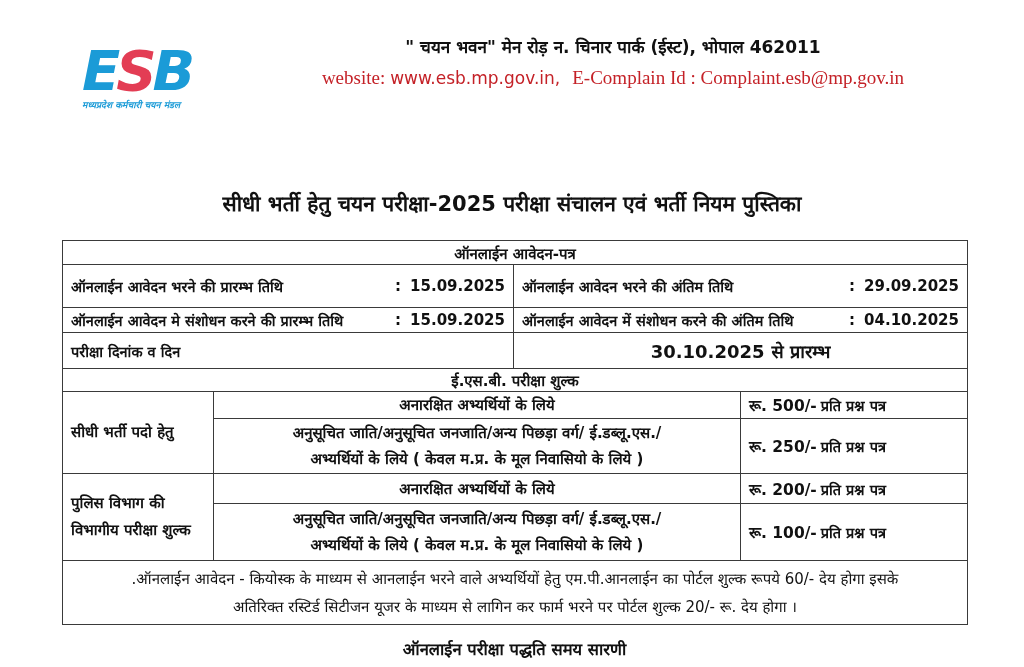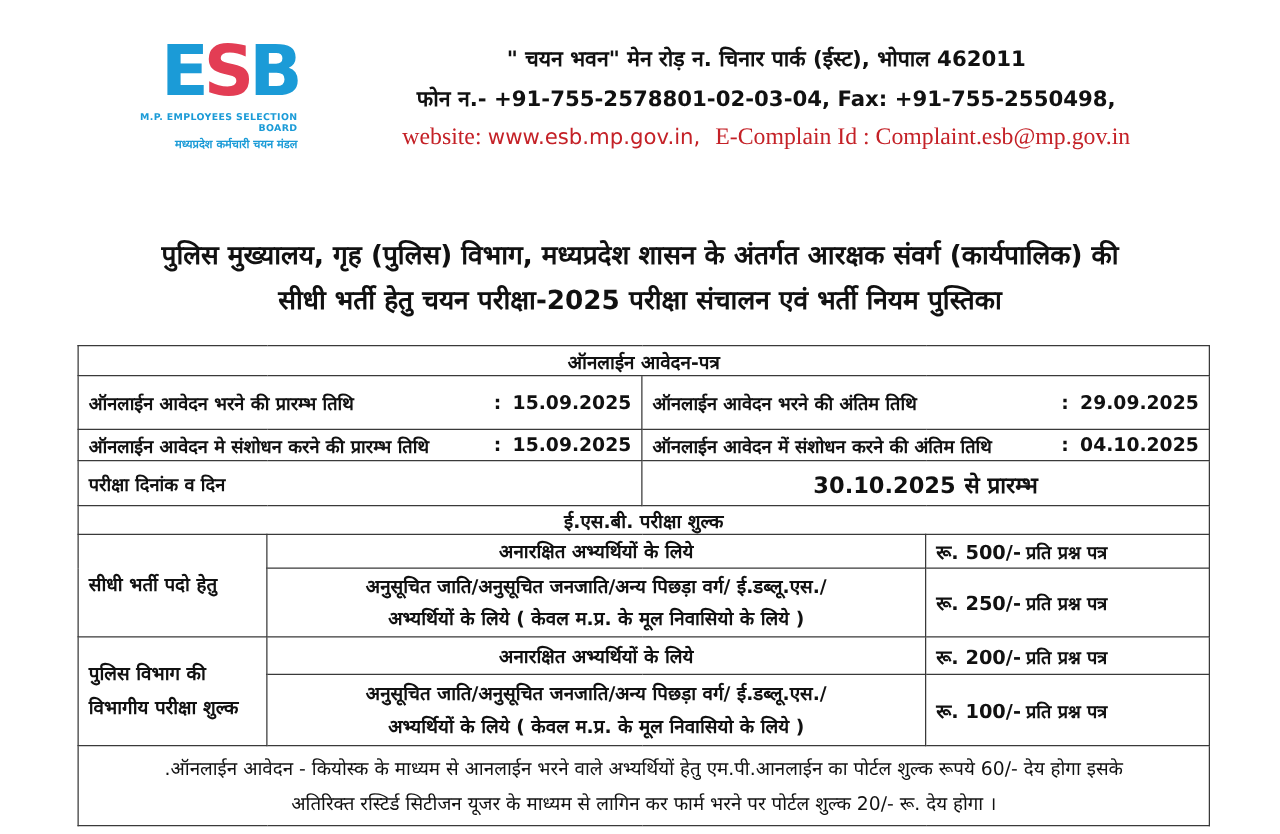--- a/index.html
+++ b/index.html
@@ -8,21 +8,21 @@
     background: #ffffff;
     color: #111111;
     font-family: "DejaVu Sans", sans-serif;
     overflow: hidden;
     position: relative;
   }
 
   
   .header { position: relative; height: 172px; }
   .logo {
-    position: absolute; left: 82px; top: 31px; width: 156px; text-align: right;
+    position: absolute; left: 82px; top: 44px; width: 156px; text-align: left; font-style: italic;
   }
   .logo-letters {
     font-weight: bold; font-size: 56px; line-height: 0.95; letter-spacing: -4px;
   }
   .logo-letters .lb { color: #1b9bd7; }
   .logo-letters .lr { color: #e33d54; }
   .logo-caption-en { color: #1b9bd7; font-size: 7.5px; font-weight: bold; margin-top: 5px; letter-spacing: 0.3px; }
   .logo-caption-hi { color: #1b9bd7; font-size: 9px; font-weight: bold; margin-top: 1px; }
 
   .header-text { margin-left: 242px; width: 742px; text-align: center; padding-top: 24px; }
@@ -72,35 +72,32 @@
 </head>
 <body>
 
 <div class="page">
 
   <div class="header">
     <div class="logo">
       <div class="logo-letters">
         <span class="lb">E</span><span class="lr">S</span><span class="lb">B</span>
       </div>
-      <div class="logo-caption-en">M.P. EMPLOYEES SELECTION BOARD</div>
       <div class="logo-caption-hi">मध्यप्रदेश कर्मचारी चयन मंडल</div>
     </div>
 
     <div class="header-text">
       <div class="address">" चयन भवन" मेन रोड़ न. चिनार पार्क (ईस्ट), भोपाल 462011</div>
-      <div class="phone">फोन न.- +91-755-2578801-02-03-04, Fax: +91-755-2550498,</div>
       <div class="website-line">
         <span>website:</span><span class="url">www.esb.mp.gov.in,</span><span class="ecomp">E-Complain Id : Complaint.esb@mp.gov.in</span>
       </div>
     </div>
   </div>
 
   <div class="doc-title">
-    <div>पुलिस मुख्यालय, गृह (पुलिस) विभाग, मध्यप्रदेश शासन के अंतर्गत आरक्षक संवर्ग (कार्यपालिक) की</div>
     <div>सीधी भर्ती हेतु चयन परीक्षा-2025 परीक्षा संचालन एवं भर्ती नियम पुस्तिका</div>
   </div>
 
   <table class="notice">
     <colgroup>
       <col style="width:151px">
         <col style="width:300px">
         <col style="width:227px">
         <col style="width:227px">
     </colgroup>

